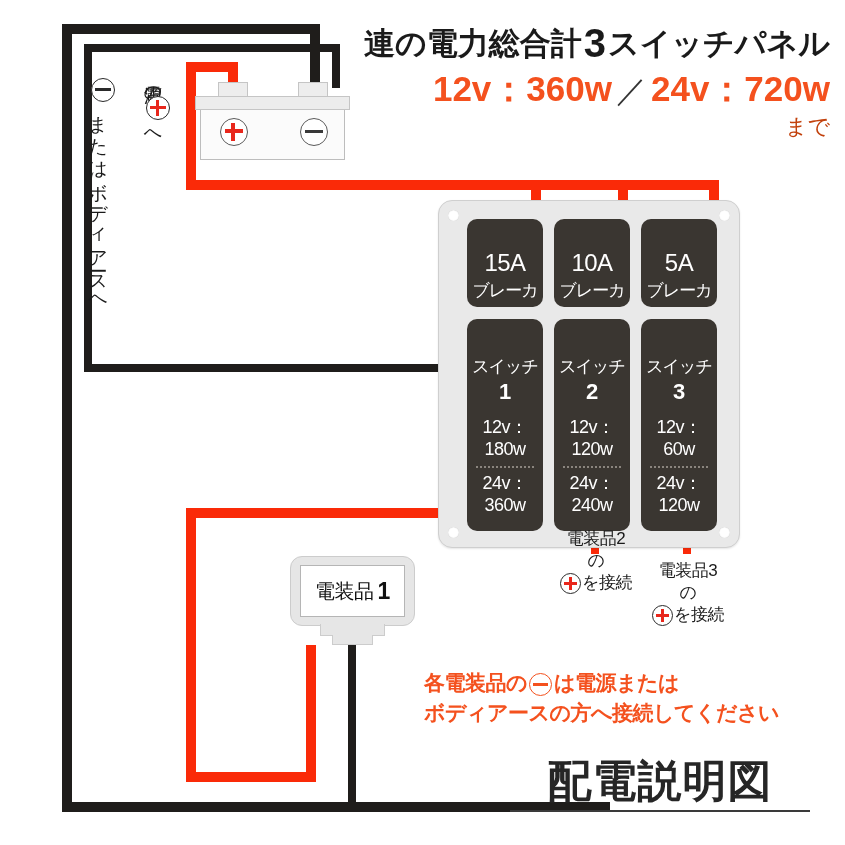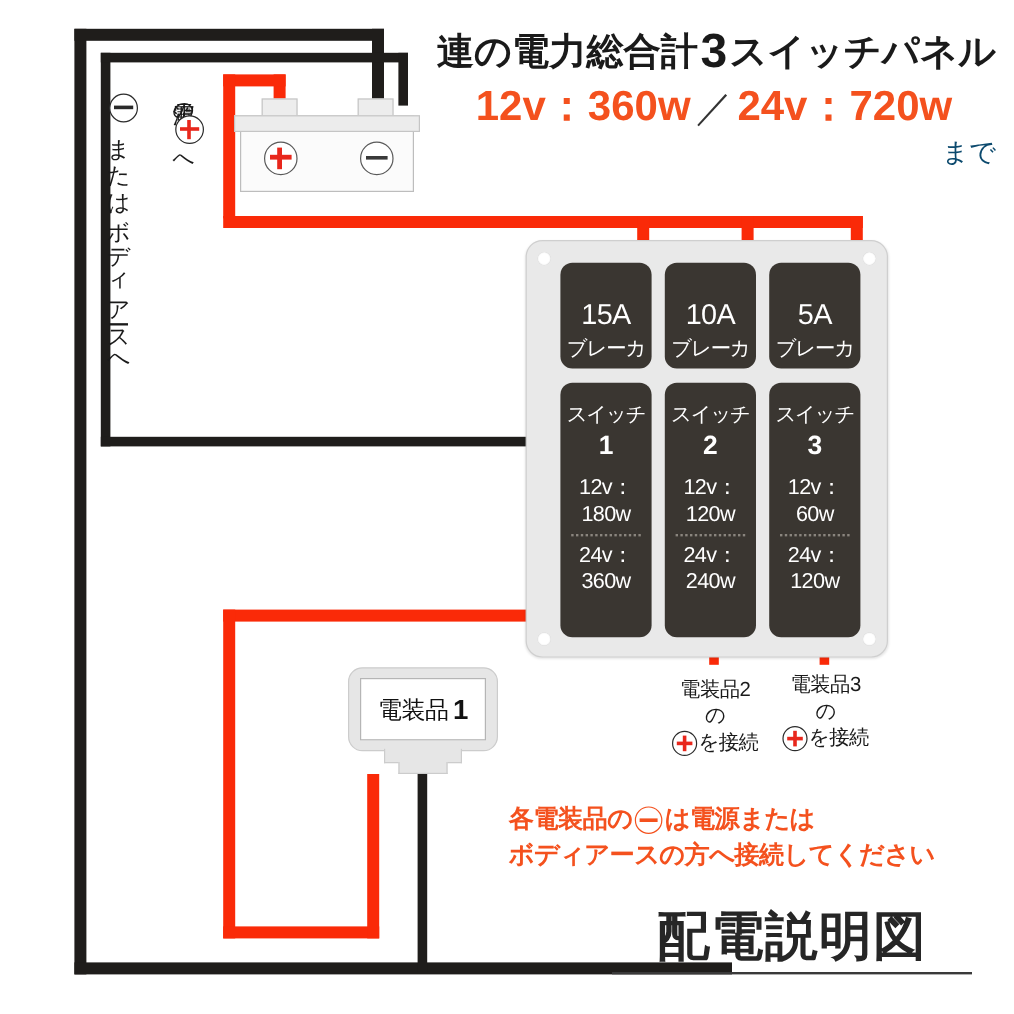--- a/index.html
+++ b/index.html
@@ -48,31 +48,30 @@
     vertical-align: -3px;
     padding: 0 2px;
   }
   #title-line2 {
     font-size: 35px;
     font-weight: bold;
     color: #f4511e;
     white-space: nowrap;
     line-height: 1.2;
     margin-top: 2px;
-    text-align: center;
   }
   #title-line2 .slash {
     color: #333;
     font-weight: normal;
     font-size: 31px;
     padding: 0 4px;
   }
   #title-line3 {
     font-size: 22px;
-    color: #0c4a6e;
+    color: #c2410c;
     margin-top: 4px;
     line-height: 1.2;
   }
 
   
   .vlabel {
     position: absolute;
     writing-mode: vertical-rl;
     text-orientation: upright;
     font-size: 19px;
@@ -285,20 +284,21 @@
     box-sizing: border-box;
     padding-top: 18px;
     display: flex;
     flex-direction: column;
     align-items: center;
   }
   .sw-word {
     font-size: 17px;
     letter-spacing: -1px;
     line-height: 1.1;
+    margin-top: 21px;
   }
   .sw-num {
     font-size: 22px;
     font-weight: bold;
     line-height: 1.25;
     margin-top: 1px;
   }
   .rating-wrap {
     margin-top: 12px;
     width: 60px;
@@ -382,21 +382,21 @@
   
   .annot {
     position: absolute;
     text-align: center;
     font-size: 17px;
     color: #1a1a1a;
     line-height: 1.3;
     letter-spacing: -0.5px;
     white-space: nowrap;
   }
-  #annot-2 { left: 548px; top: 564px; width: 96px; }
+  #annot-2 { left: 548px; top: 528px; width: 96px; }
   #annot-3 { left: 640px; top: 560px; width: 96px; }
   .annot .glyph { width: 19px; height: 19px; margin-right: 1px; }
   .annot .glyph.plus-red::before { left: 2.5px; top: 7.8px; width: 13.5px; height: 3px; }
   .annot .glyph.plus-red::after { top: 2.5px; left: 7.8px; height: 13.5px; width: 3px; }
 
   
   #note {
     position: absolute;
     left: 424px;
     top: 668px;

